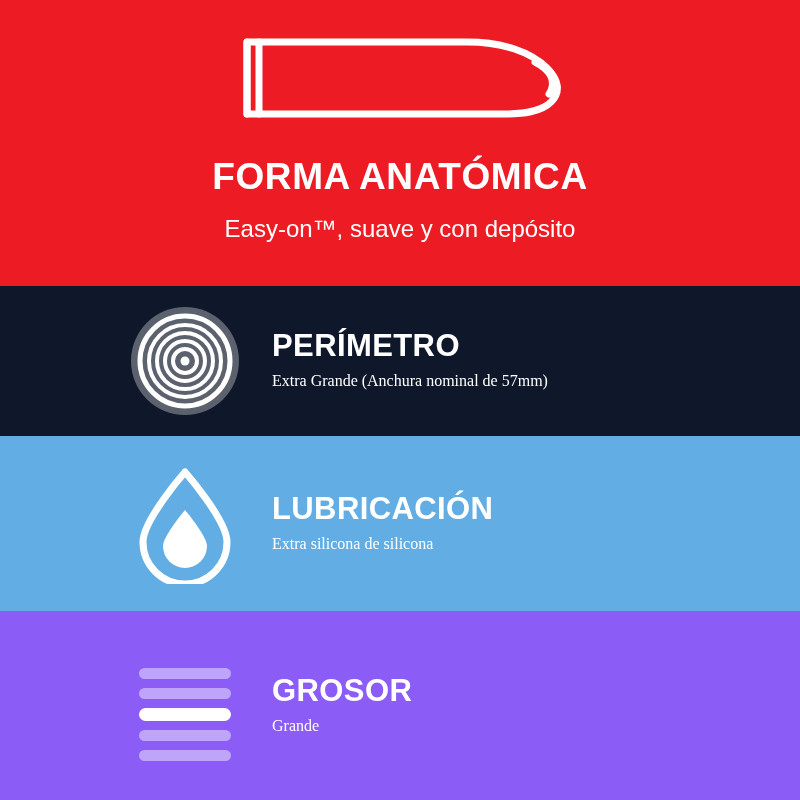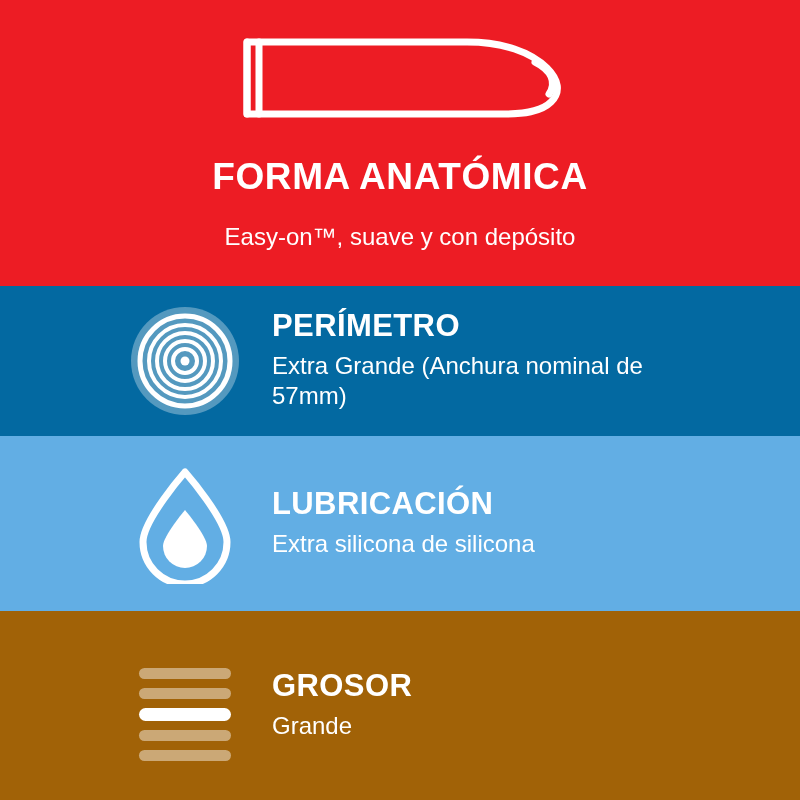--- a/index.html
+++ b/index.html
@@ -33,36 +33,36 @@
   .hero-title {
     font-size: 37px;
     font-weight: bold;
     letter-spacing: 0.6px;
     margin-top: 22px;
     text-align: center;
     line-height: 1;
   }
   .hero-sub {
     font-size: 24px;
-    margin-top: 28px;
+    margin-top: 20px;
     text-align: right;
     line-height: 1.15;
     font-weight: 400;
   }
 
   
   .row {
     display: flex;
     align-items: center;
     padding-left: 120px;
     color: #ffffff;
   }
-  .row-perimetro { background: #0369a1; height: 173px; }
+  .row-perimetro { background: #0f172a; height: 173px; }
   .row-lubricacion { background: #62aee4; height: 202px; }
-  .row-grosor { background: #a16207; height: 217px; }
+  .row-grosor { background: #8b5cf6; height: 217px; }
 
   .row-icon {
     width: 130px;
     min-width: 130px;
     height: 120px;
     display: flex;
     align-items: center;
     justify-content: center;
   }
   .row-text {
@@ -70,24 +70,25 @@
     padding-right: 20px;
   }
   .row-title {
     font-size: 31px;
     font-weight: bold;
     letter-spacing: 0.4px;
     line-height: 1;
     margin-bottom: 10px;
   }
   .row-desc {
-    font-size: 24px;
+    font-size: 16px;
     font-weight: 400;
     line-height: 1.25;
     max-width: 440px;
+    font-family: Liberation Serif, serif;
   }
 </style>
 </head>
 <body>
 
 <div class="infographic">
 
   <section class="hero">
     <span class="hero-icon">
       <svg viewBox="0 0 330 110" width="330" height="110" aria-hidden="true">

